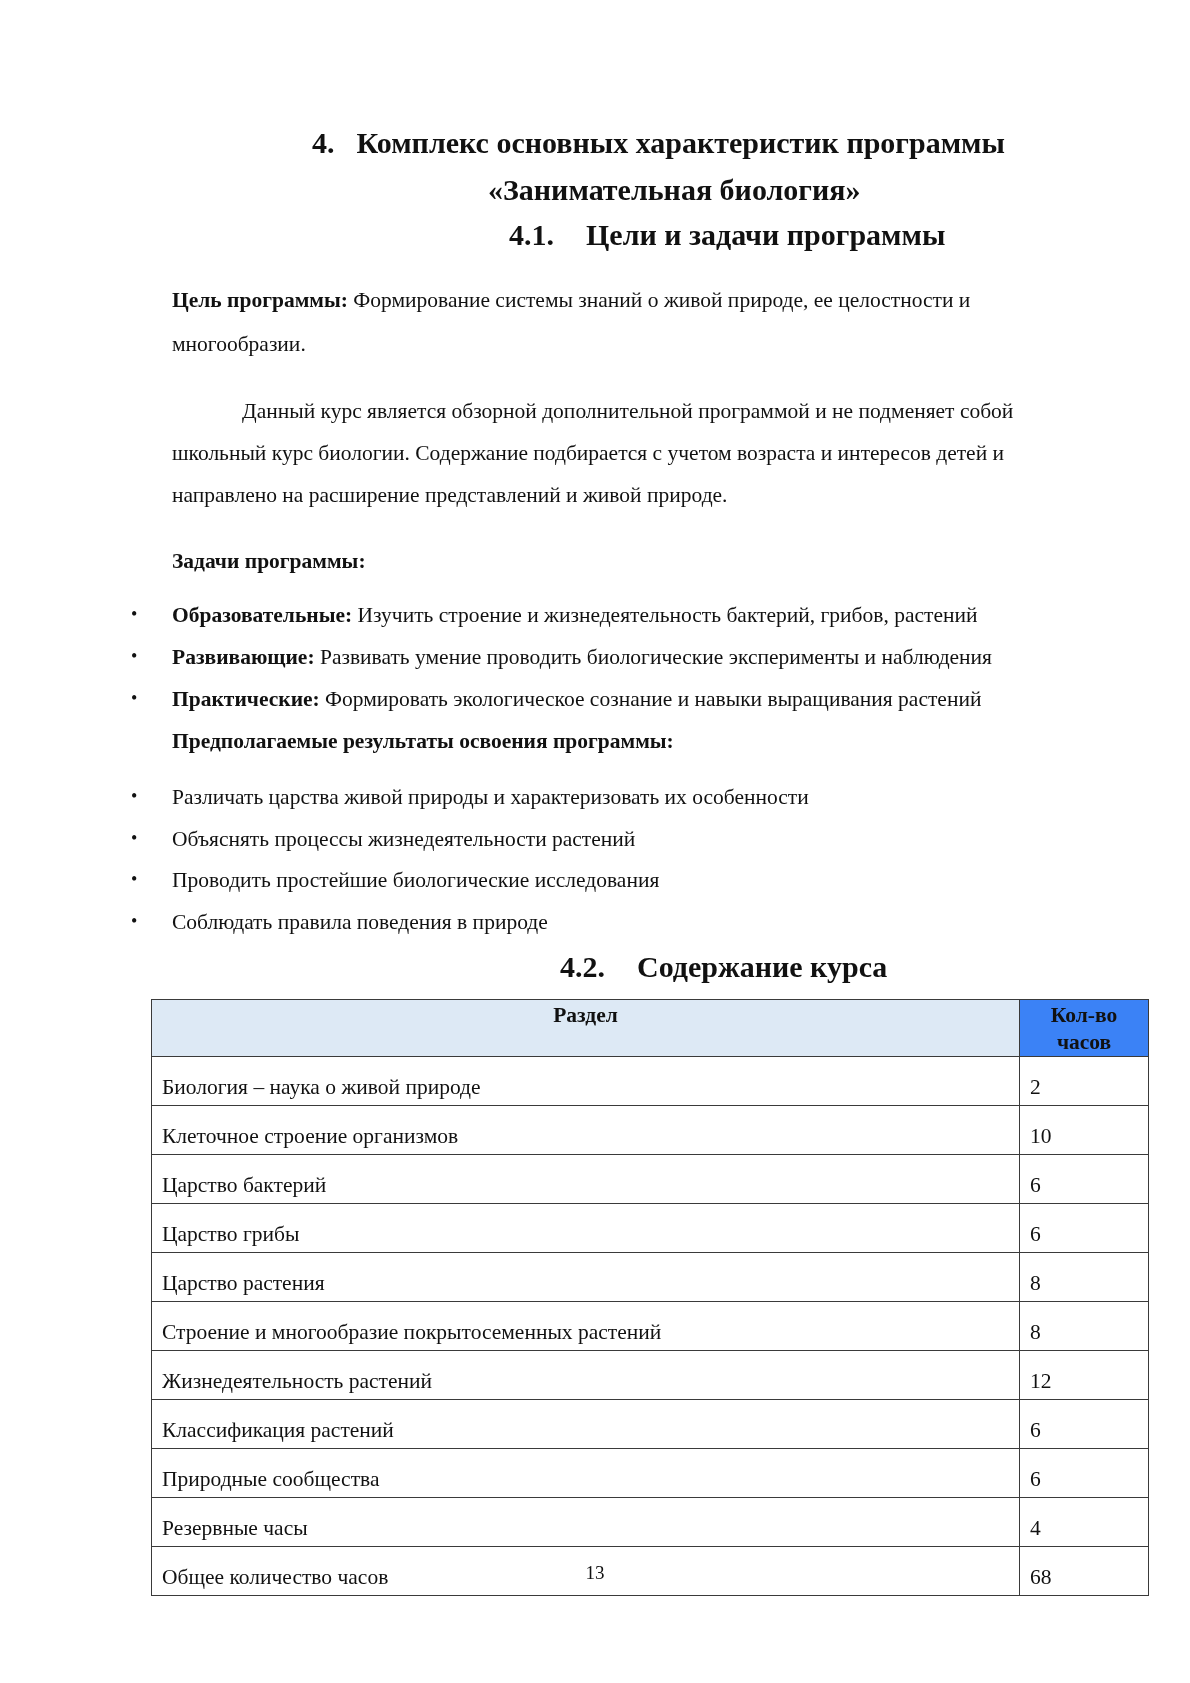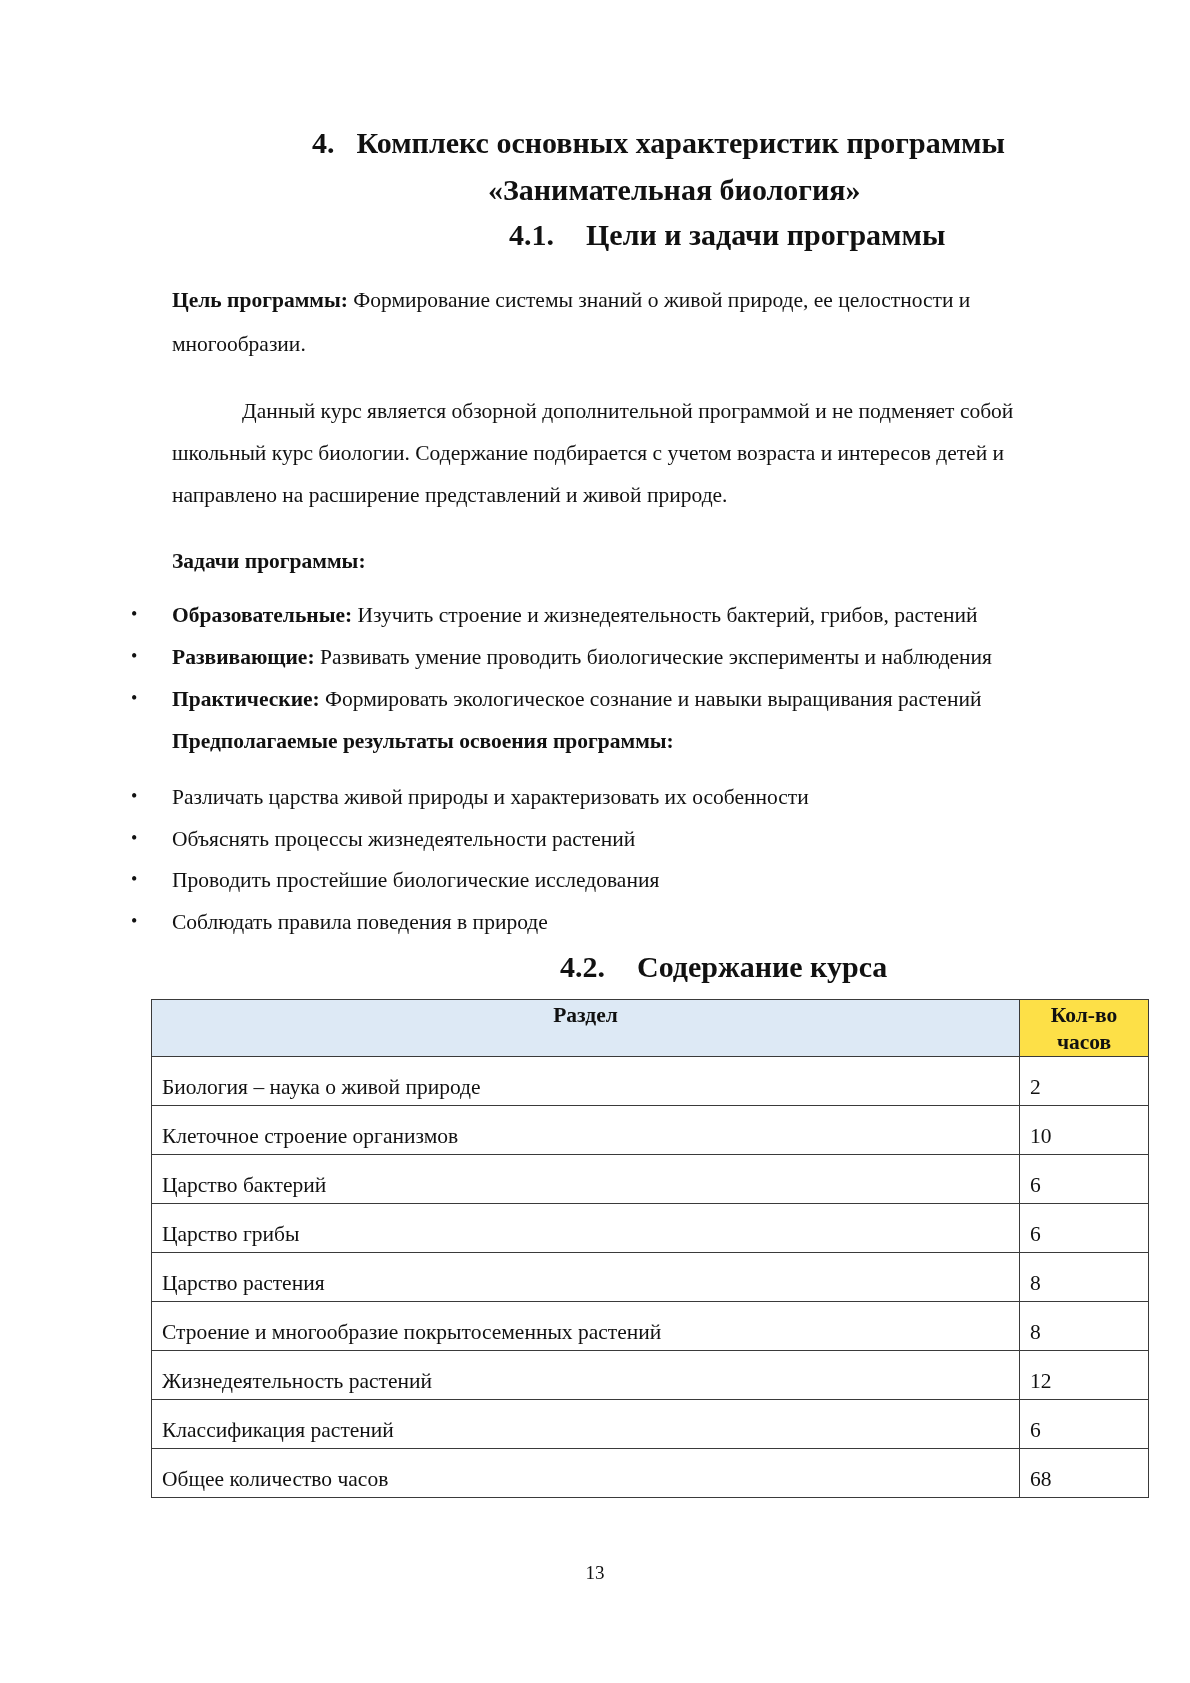--- a/index.html
+++ b/index.html
@@ -99,21 +99,21 @@
 </div>
 
 <div class="abs h1" style="top:950px; left:560px; width:auto;">
   <span>4.2.</span><span style="display:inline-block;width:32px;"></span><span>Содержание курса</span>
 </div>
 
 <table class="course">
   <thead>
     <tr>
       <th style="background: rgb(221, 233, 245);">Раздел</th>
-      <th class="col-hours" style="background: #fde047;">
+      <th class="col-hours" style="background: #3b82f6;">
         <span>Кол-во</span><br>
         <span>часов</span>
       </th>
     </tr>
   </thead>
   <tbody>
     <tr>
         <td>Биология – наука о живой природе</td>
         <td class="col-hours">2</td>
       </tr>
@@ -139,19 +139,27 @@
       </tr>
     <tr>
         <td>Жизнедеятельность растений</td>
         <td class="col-hours">12</td>
       </tr>
     <tr>
         <td>Классификация растений</td>
         <td class="col-hours">6</td>
       </tr>
     <tr>
+        <td>Природные сообщества</td>
+        <td class="col-hours">6</td>
+      </tr>
+    <tr>
+        <td>Резервные часы</td>
+        <td class="col-hours">4</td>
+      </tr>
+    <tr>
         <td>Общее количество часов</td>
         <td class="col-hours">68</td>
       </tr>
   </tbody>
 </table>
 
 <div class="pagenum">13</div>
 
 </body></html>

